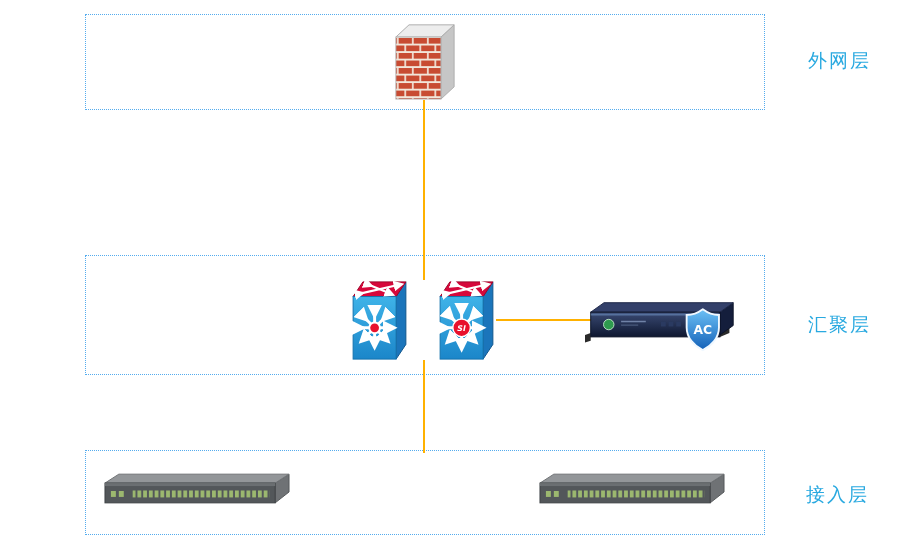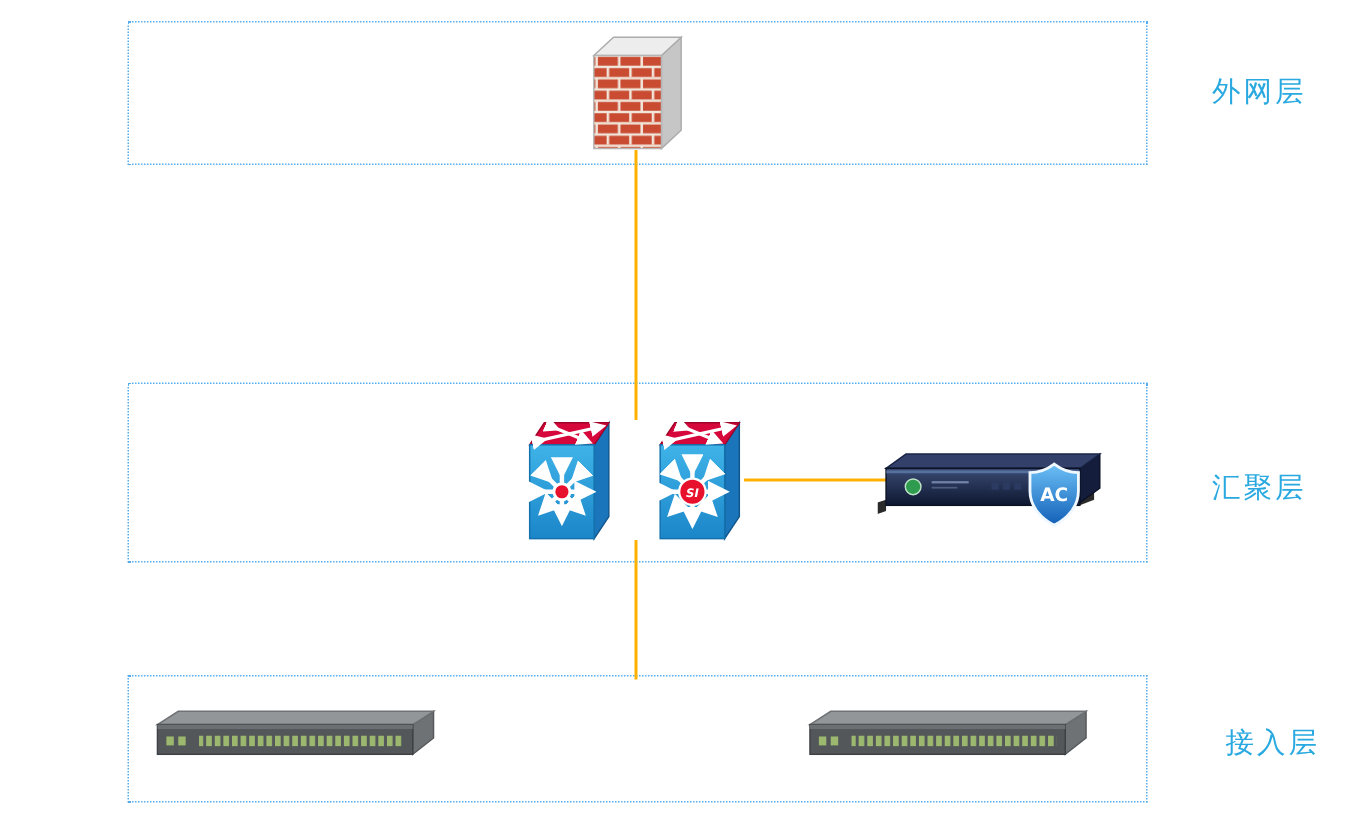--- a/index.html
+++ b/index.html
@@ -43,21 +43,21 @@
 </svg>
 
 <div class="canvas">
 
   <div class="layer-box" style="left:85px;top:14px;width:680px;height:96px;"></div>
   <div class="layer-box" style="left:85px;top:255px;width:680px;height:120px;"></div>
   <div class="layer-box" style="left:85px;top:450px;width:680px;height:85px;"></div>
 
   <div class="layer-label" style="left:808px;top:48px;font-family:Liberation Serif, serif;">外网层</div>
   <div class="layer-label" style="left:808px;top:312px;text-align:right;">汇聚层</div>
-  <div class="layer-label" style="left:806px;top:482px;margin-left:11px;">接入层</div>
+  <div class="layer-label" style="left:806px;top:482px;">接入层</div>
 
   <div class="link" style="left:423px;top:100px;width:2px;height:180px;"></div>
   <div class="link" style="left:496px;top:319px;width:96px;height:2px;"></div>
   <div class="link" style="left:423px;top:360px;width:2px;height:93px;"></div>
 
   <svg class="node" style="left:394px;top:21px;" width="62" height="80" viewBox="0 0 66 85">
     <polygon points="50,17 64,4 64,70 50,83" fill="#C6C6C6" stroke="#ABABAB" stroke-width="1"></polygon>
     <polygon points="2,17 16,4 64,4 50,17" fill="#EDEDED" stroke="#ABABAB" stroke-width="1"></polygon>
     <rect x="2" y="17" width="48" height="66" fill="url(#pat-brick)" stroke="#B5B5B5" stroke-width="1"></rect>
   </svg>

